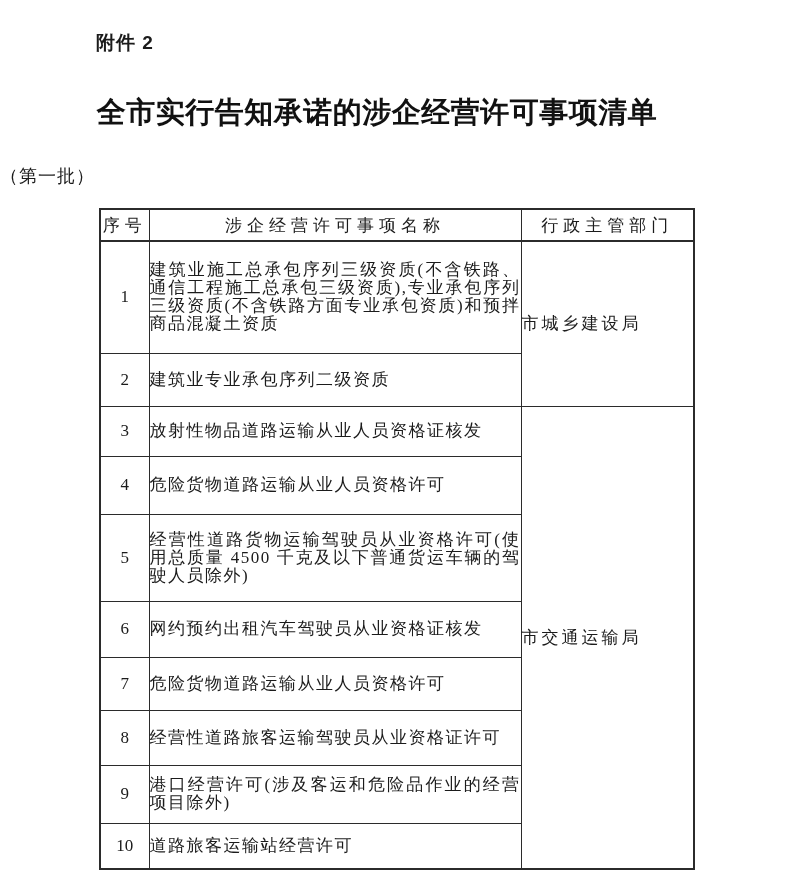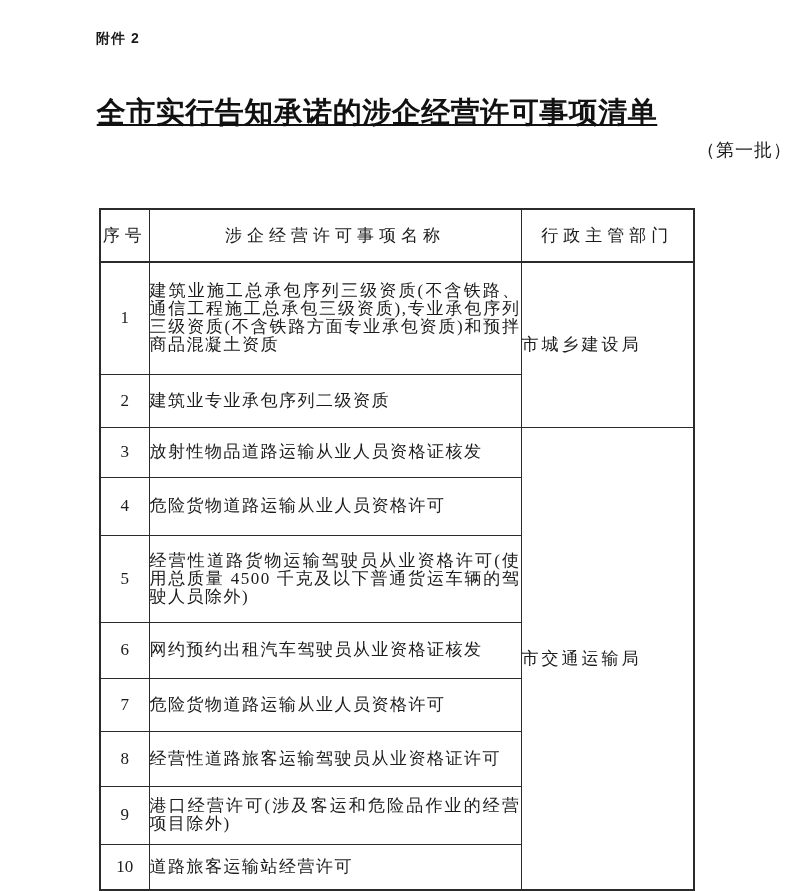--- a/index.html
+++ b/index.html
@@ -17,44 +17,43 @@
   .page {
     width: 792px;
     height: 891px;
     position: relative;
   }
   .attachment {
     position: absolute;
     left: 96px;
     top: 30px;
     font-family: "Liberation Sans", "DejaVu Sans", sans-serif;
-    font-size: 14px;
+    font-size: 19px;
     font-weight: bold;
     letter-spacing: 1px;
     color: #1b1b1b;
   }
   .title {
     position: absolute;
     left: 0;
     top: 93px;
     width: 754px;
     text-align: center;
     margin: 0;
     font-size: 29px;
     font-weight: bold;
     letter-spacing: 0.5px;
     color: #111111;
-    text-decoration: underline;
   }
   .subtitle {
     position: absolute;
     left: 0;
-    top: 138px;
+    top: 164px;
     width: 792px;
-    text-align: right;
+    text-align: left;
     font-size: 18px;
     letter-spacing: 1px;
     color: #1b1b1b;
   }
   table.list {
     position: absolute;
     left: 99px;
     top: 208px;
     width: 594px;
     border-collapse: collapse;
@@ -106,21 +105,21 @@
 
   <div class="subtitle">（第一批）</div>
 
   <table class="list">
     <colgroup>
       <col class="c1">
         <col class="c2">
         <col class="c3">
     </colgroup>
     <tbody>
-      <tr class="hdr" style="height:53px">
+      <tr class="hdr" style="height:32px">
         <th>序号</th>
         <th>涉企经营许可事项名称</th>
         <th>行政主管部门</th>
       </tr>
 
       <tr style="height:112px">
         <td class="no">1</td>
         <td class="nm">建筑业施工总承包序列三级资质(不含铁路、通信工程施工总承包三级资质),专业承包序列三级资质(不含铁路方面专业承包资质)和预拌商品混凝土资质</td>
         <td class="dept" rowspan="2">市城乡建设局</td>
       </tr>

